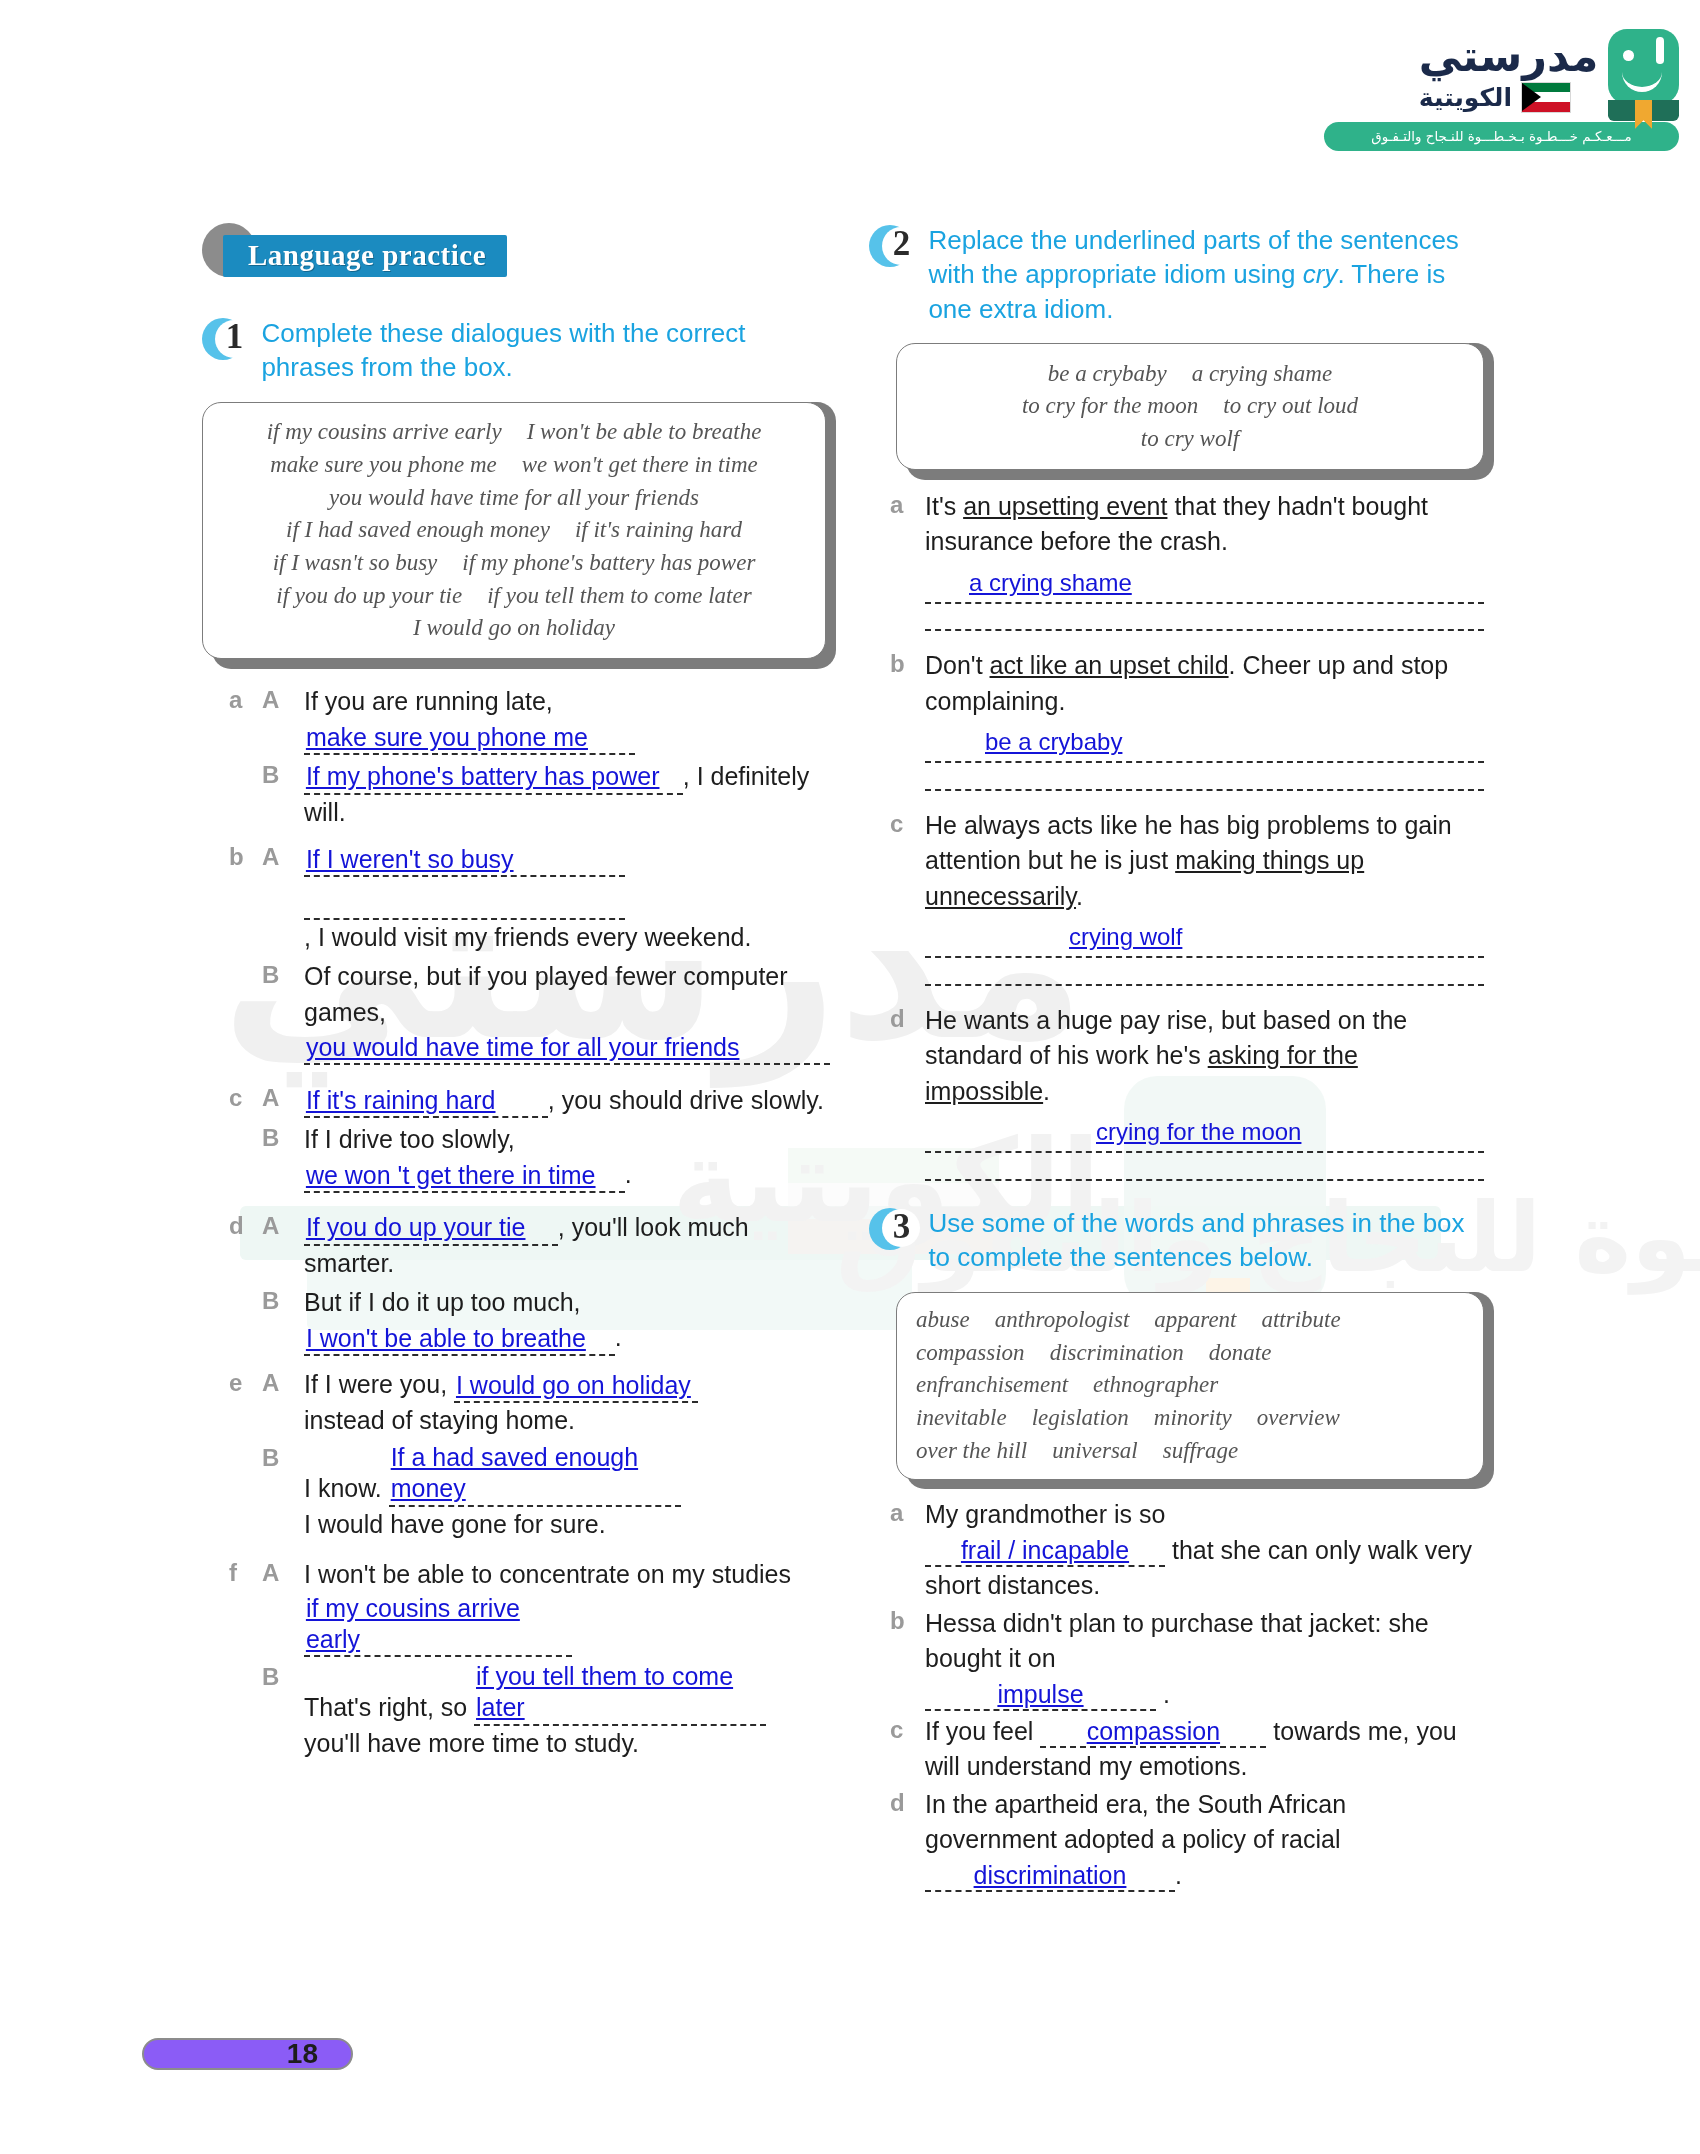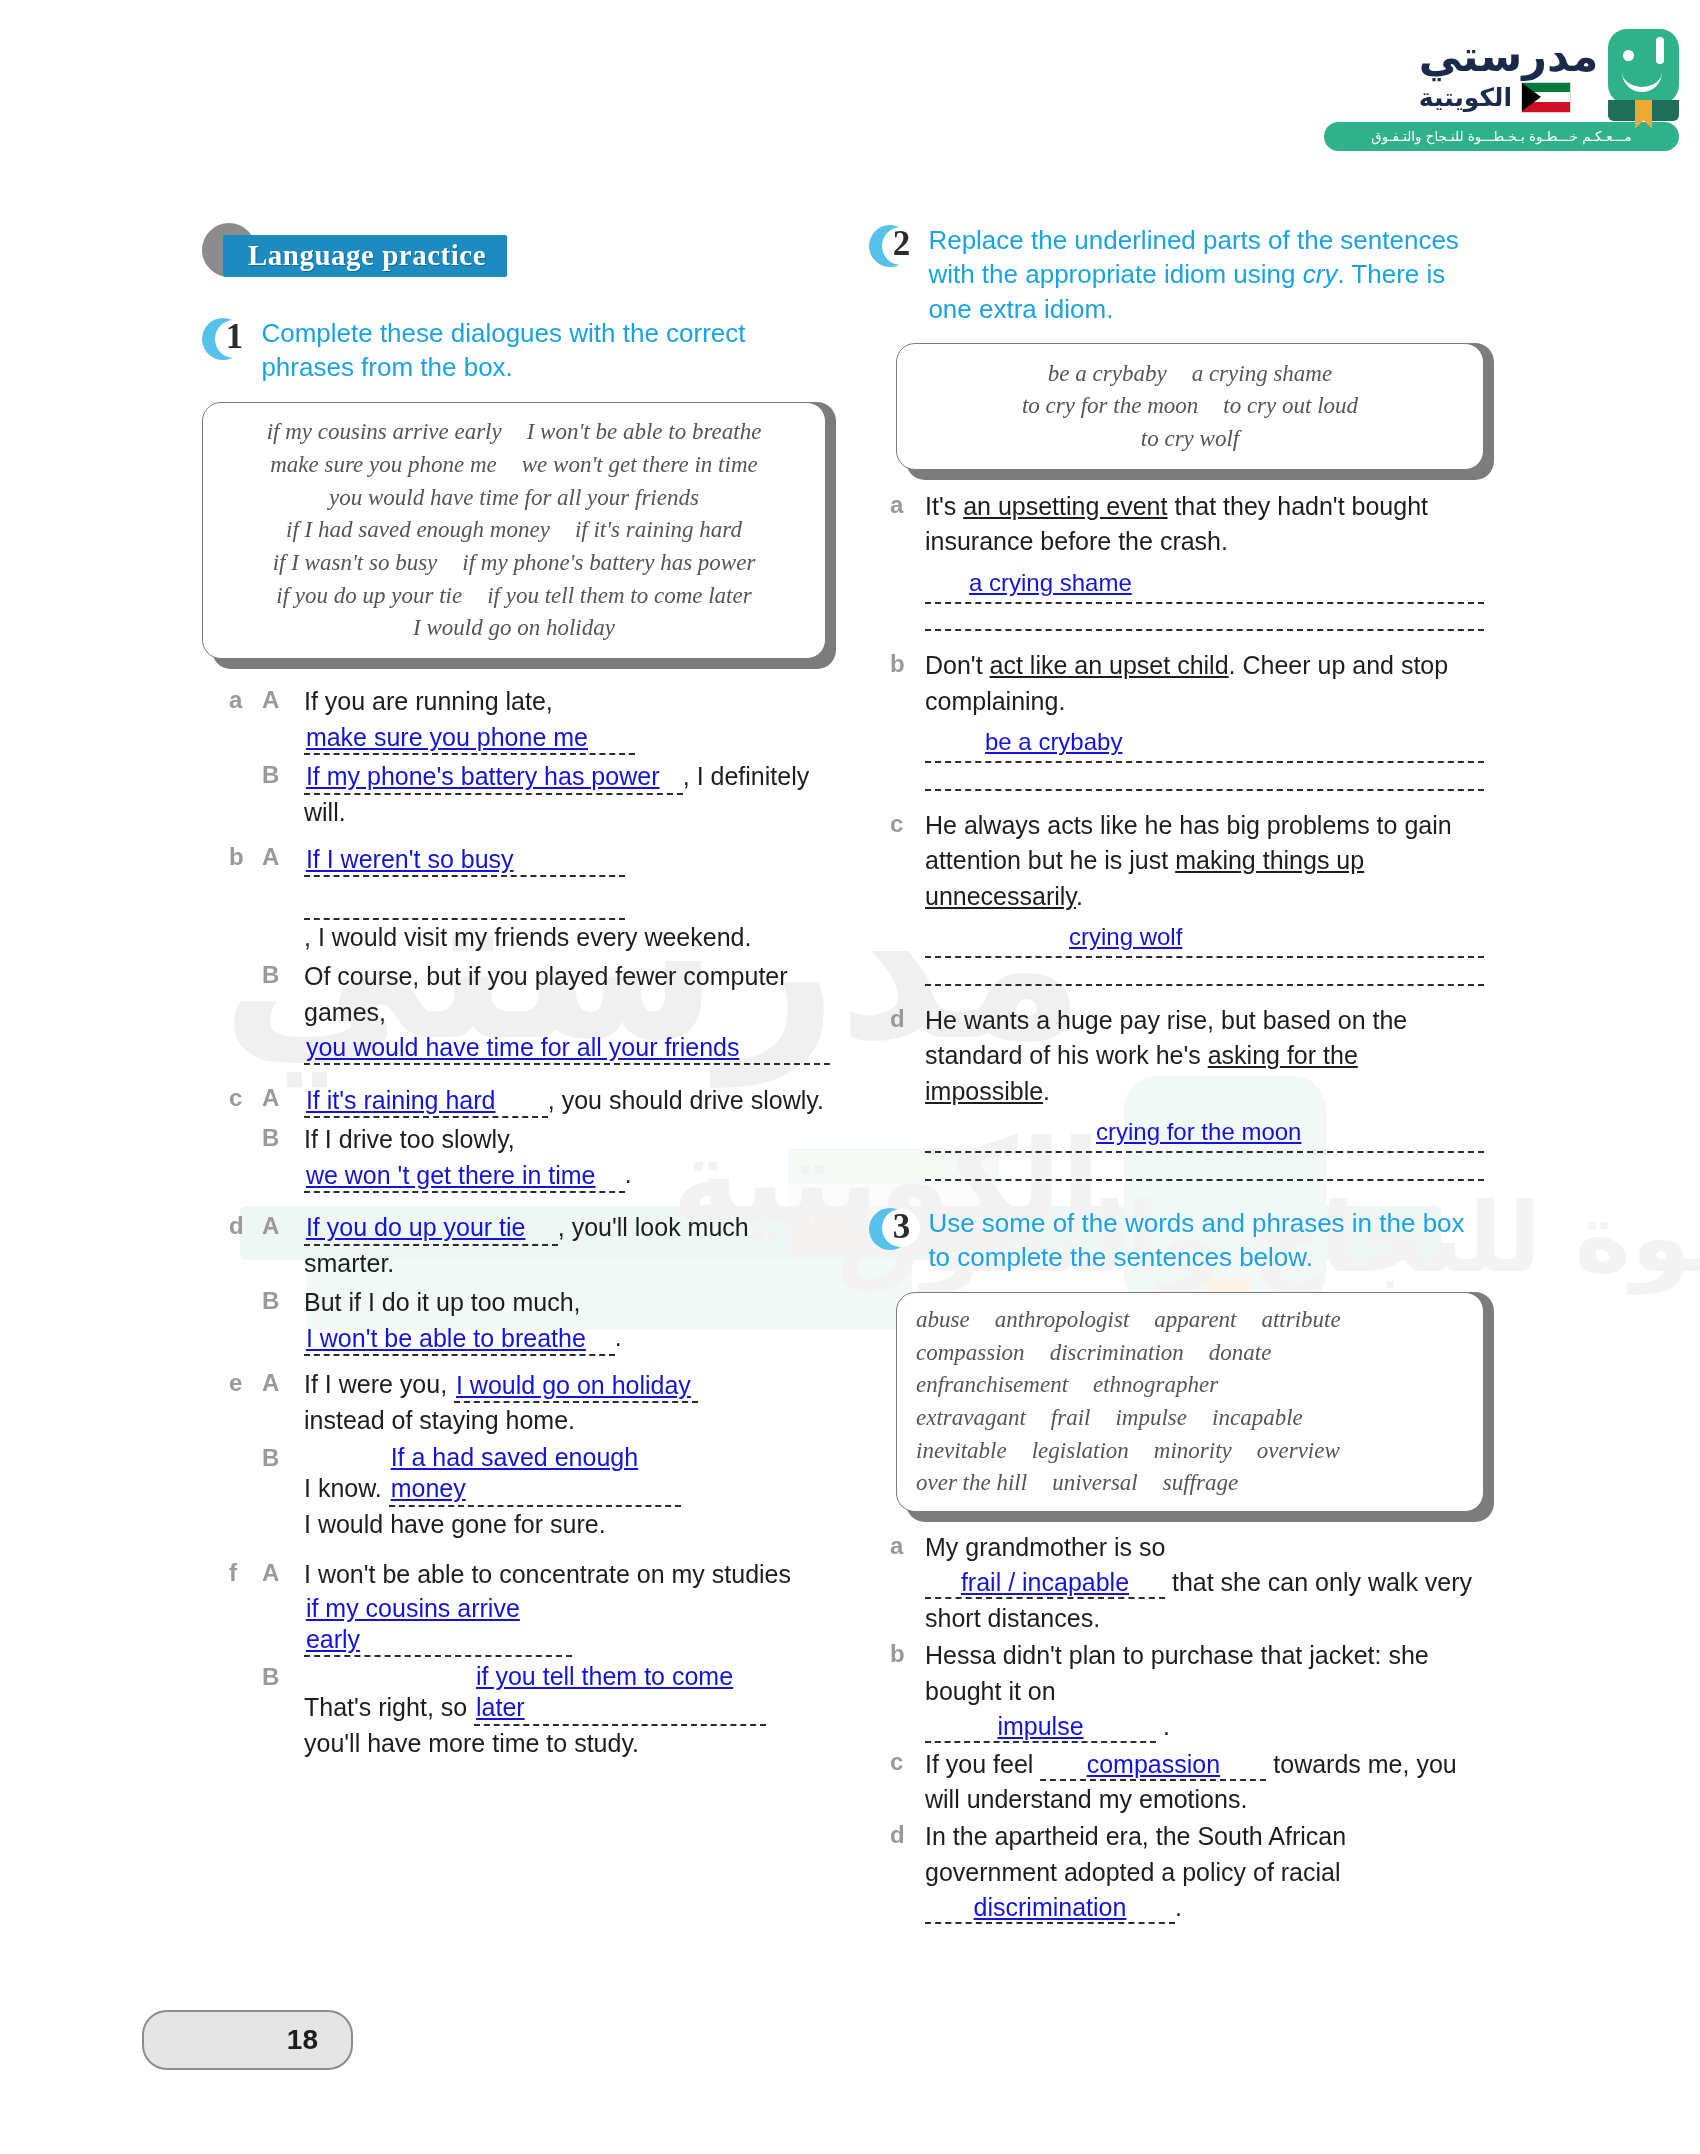--- a/index.html
+++ b/index.html
@@ -187,22 +187,22 @@
   
   .inblank{
     position:relative;display:inline-block;min-width:144px;
     border-bottom:2.9px dashed #2b2b2b;color:#1414d8;
     text-decoration:underline;text-decoration-color:#1414d8;
     text-align:center;line-height:1.2;
   }
 
   
   .pagenum{
-    position:absolute;left:142px;bottom:85px;width:211px;height:60px;
-    border:2.9px solid #8c8c8c;border-radius:25px;background:#e5e5e5;
+    position:absolute;left:142px;bottom:85px;width:211px;height:32px;
+    border:2.9px solid #8c8c8c;border-radius:25px;background:#8b5cf6;
     display:flex;align-items:center;justify-content:flex-end;padding-right:33px;
     box-sizing:border-box;z-index:5;
   }
   .pagenum span{font-size:28px;font-weight:bold;color:#1d1d1d;}
 </style>
 </head>
 <body>
 
 <div class="page">
 
@@ -507,21 +507,20 @@
         </div>
         <div class="ex-title">Use some of the words and phrases in the box to complete the sentences below.</div>
       </div>
 
       <div class="wbox" style="margin-left:27px;margin-bottom:17.3px;">
         <div class="wbox-shadow"></div>
         <div class="wbox-inner" style="text-align:left;padding:11.5px 19px;">
           <p><span>abuse</span><span class="gap"></span><span>anthropologist</span><span class="gap"></span><span>apparent</span><span class="gap"></span><span>attribute</span></p>
           <p><span>compassion</span><span class="gap"></span><span>discrimination</span><span class="gap"></span><span>donate</span></p>
           <p><span>enfranchisement</span><span class="gap"></span><span>ethnographer</span></p>
-          <p><span>extravagant</span><span class="gap"></span><span>frail</span><span class="gap"></span><span>impulse</span><span class="gap"></span><span>incapable</span></p>
           <p><span>inevitable</span><span class="gap"></span><span>legislation</span><span class="gap"></span><span>minority</span><span class="gap"></span><span>overview</span></p>
           <p><span>over the hill</span><span class="gap"></span><span>universal</span><span class="gap"></span><span>suffrage</span></p>
         </div>
       </div>
 
       <div class="qlist">
 
         <div class="q" style="margin-bottom:1.9px">
           <div class="letter">a</div>
           <div class="q-body">

